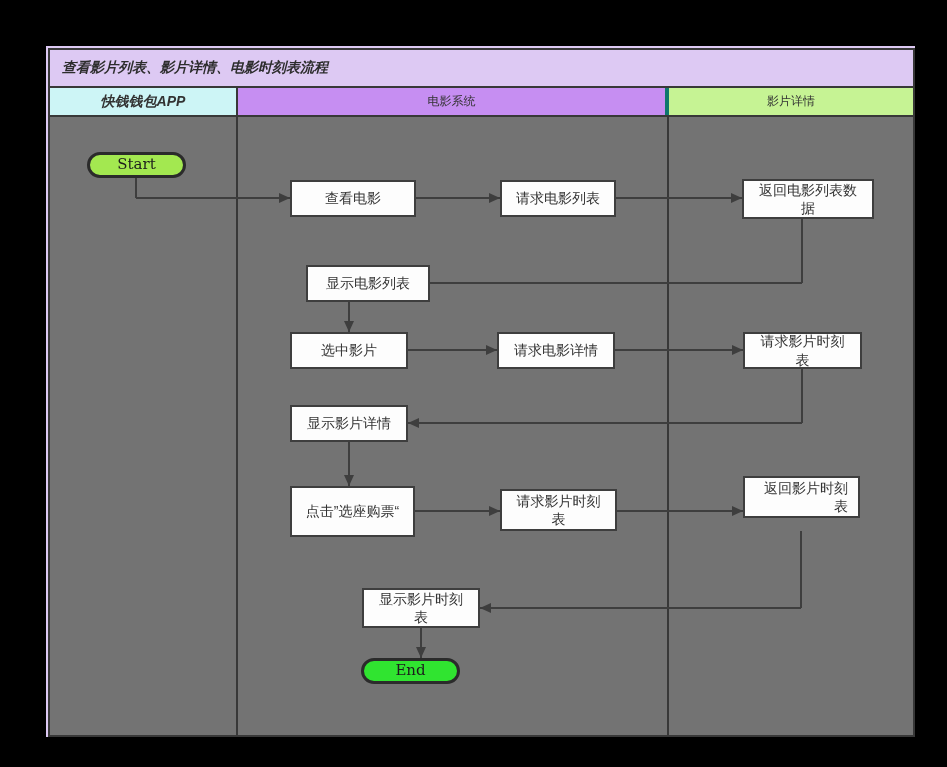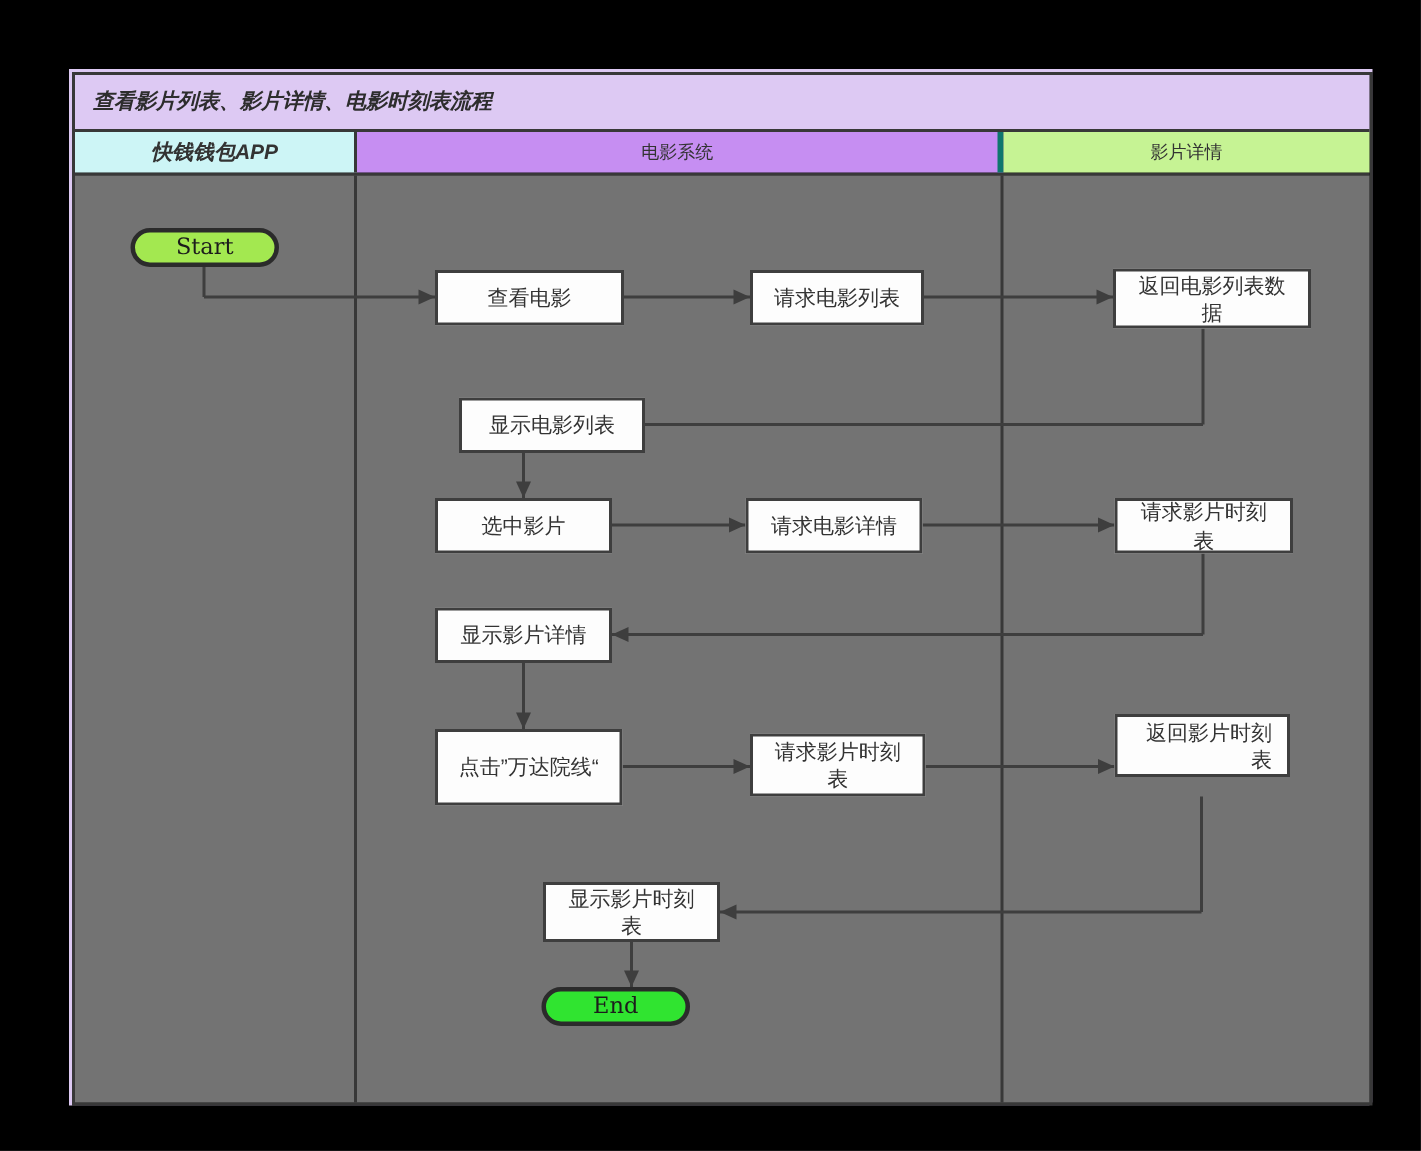--- a/index.html
+++ b/index.html
@@ -79,20 +79,20 @@
         <div class="ah down" style="left: 366px; top: 530px;"></div>
         <div class="node terminator start" style="left: 37px; top: 35px; width: 99px; height: 26px;">Start</div>
         <div class="node process" style="left: 240px; top: 63px; width: 126px; height: 37px;">查看电影</div>
         <div class="node process" style="left: 450px; top: 63px; width: 116px; height: 37px;">请求电影列表</div>
         <div class="node process" style="left: 692px; top: 62px; width: 132px; height: 40px;">返回电影列表数据</div>
         <div class="node process" style="left: 240px; top: 148px; width: 124px; height: 37px; margin-left: 16px;">显示电影列表</div>
         <div class="node process" style="left: 240px; top: 215px; width: 118px; height: 37px;">选中影片</div>
         <div class="node process" style="left: 447px; top: 215px; width: 118px; height: 37px;">请求电影详情</div>
         <div class="node process" style="left: 693px; top: 215px; width: 119px; height: 37px;">请求影片时刻表</div>
         <div class="node process" style="left: 240px; top: 288px; width: 118px; height: 37px;">显示影片详情</div>
-        <div class="node process" style="left: 240px; top: 369px; width: 125px; height: 51px;">点击”万达院线“</div>
+        <div class="node process" style="left: 240px; top: 369px; width: 125px; height: 51px;">点击”选座购票“</div>
         <div class="node process" style="left: 450px; top: 372px; width: 117px; height: 42px;">请求影片时刻表</div>
         <div class="node process" style="left: 693px; top: 359px; width: 117px; height: 42px; text-align: right;">返回影片时刻表</div>
         <div class="node process" style="left: 312px; top: 471px; width: 118px; height: 40px;">显示影片时刻表</div>
         <div class="node terminator end" style="left: 311px; top: 541px; width: 99px; height: 26px;">End</div>
       </div>
   </div>
 </div>
 
 </body></html>

